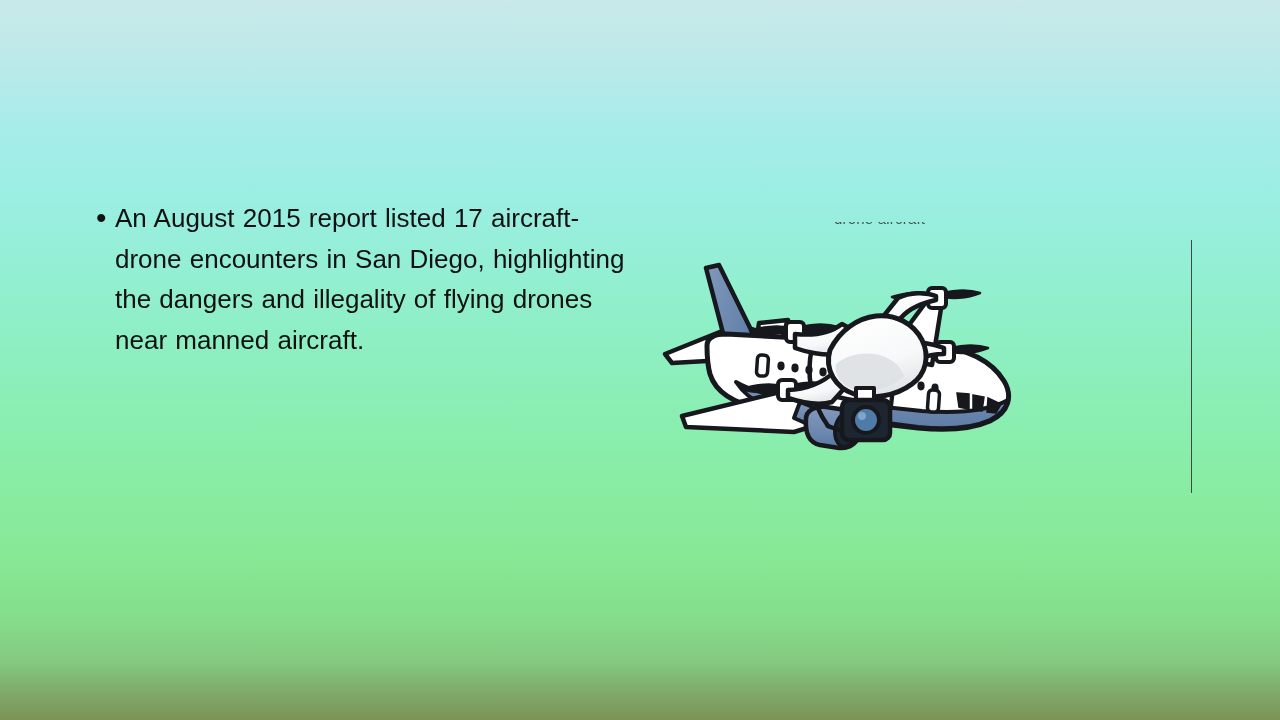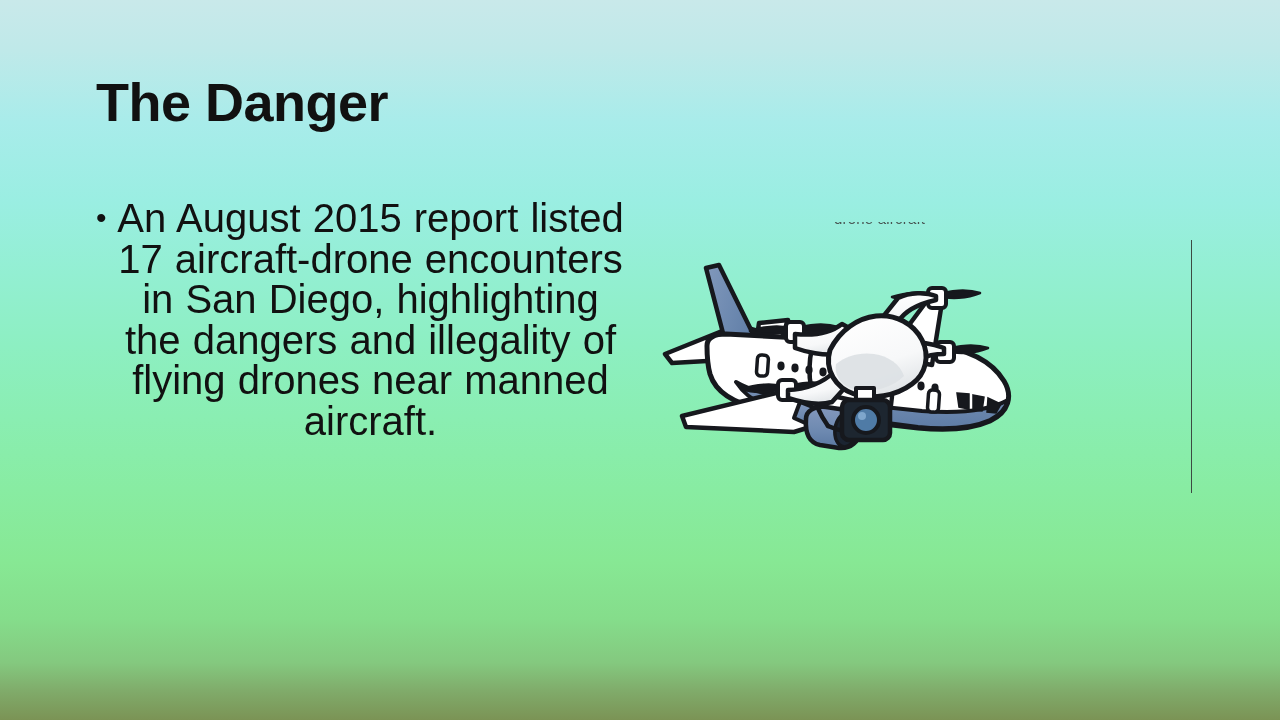--- a/index.html
+++ b/index.html
@@ -57,24 +57,24 @@
   .bullet-mark {
     flex:0 0 auto;
     width:19px;
     font-size:30px;
     line-height:40.5px;
     color:#111111;
     text-align:left;
   }
   .bullet-text {
     flex:1 1 auto;
-    font-size:40px;
+    font-size:26px;
     line-height:40.5px;
     color:#111111;
-    text-align:center;
+    text-align:left;
     word-spacing:1px;
   }
 
   
   #picture-area {
     position:absolute;
     left:660px; top:222px;
     width:560px; height:290px;
   }
   #illustration { position:absolute; left:0; top:8px; width:560px; height:282px; }
@@ -104,21 +104,20 @@
     left:531px; top:18px;
     width:1px; height:253px;
     background:#3c4a43;
   }
 </style>
 </head>
 <body>
 
 <div id="slide">
 
-  <div id="title">The Danger</div>
 
   <div id="body-block">
     <div class="bullet-row">
       <div class="bullet-mark">•</div>
       <div class="bullet-text">An August 2015 report listed 17 aircraft-drone encounters in San Diego, highlighting the dangers and illegality of flying drones near manned aircraft.</div>
     </div>
   </div>
 
   <div id="picture-area">
 

